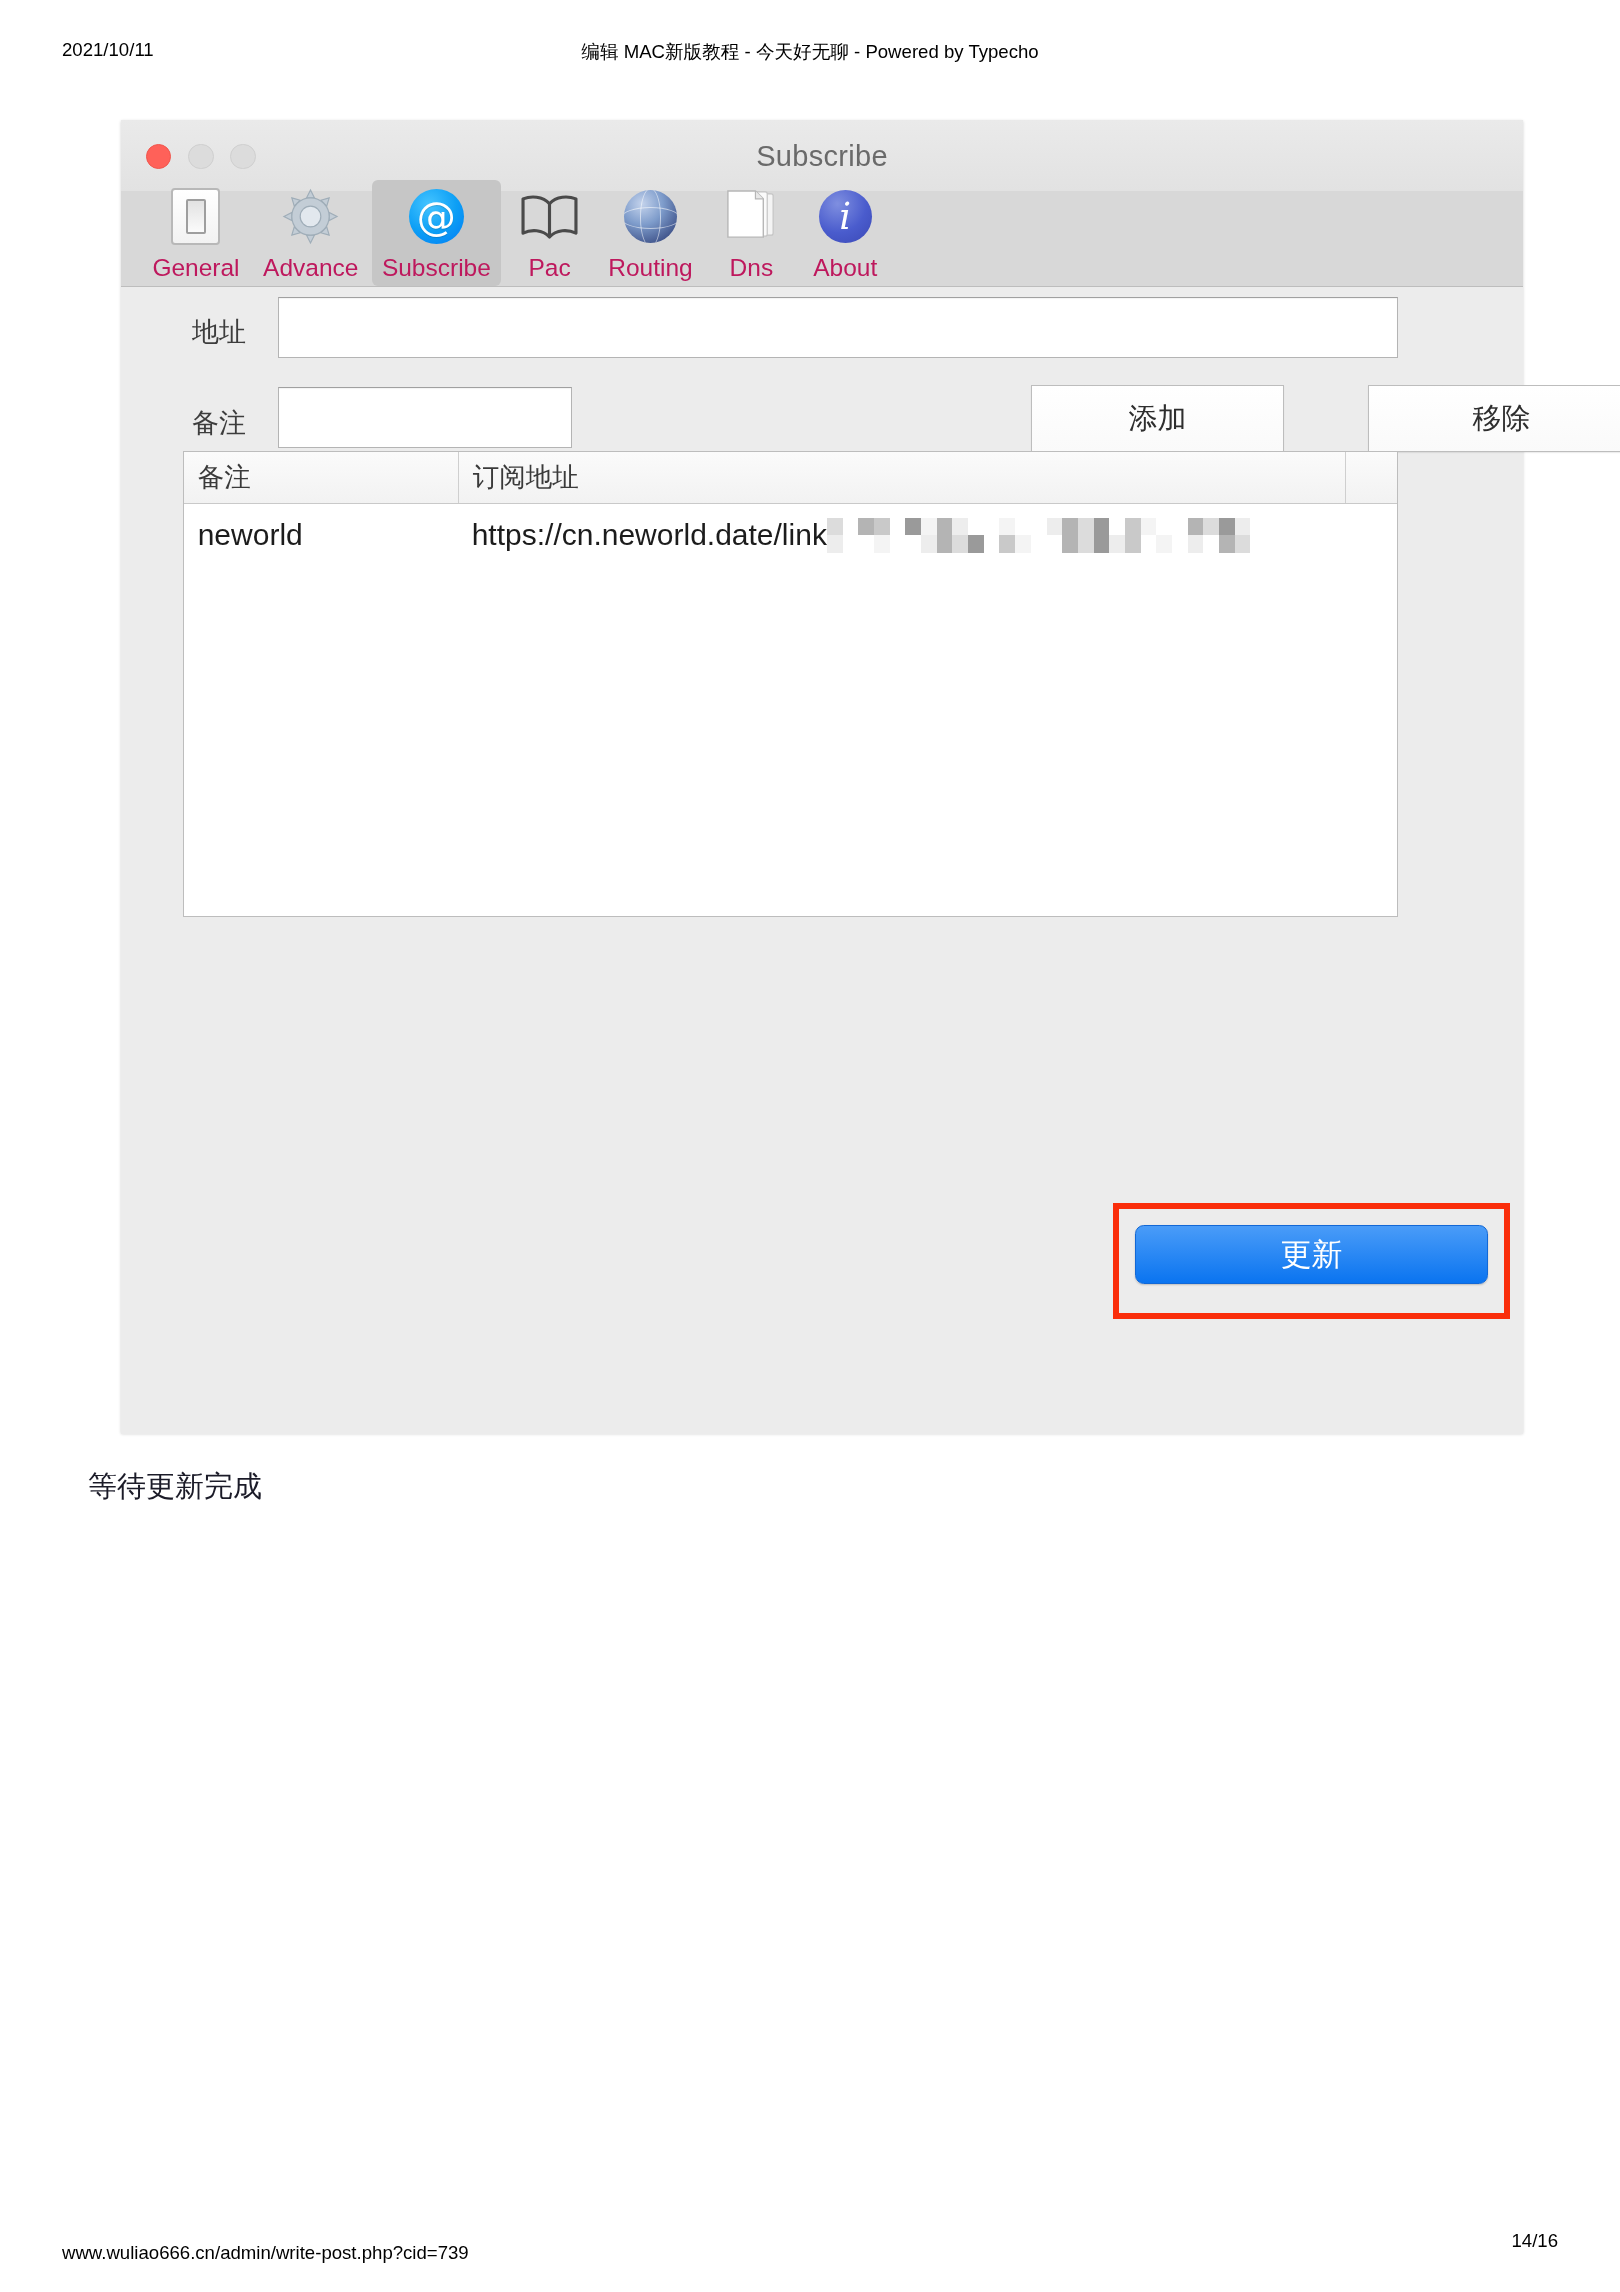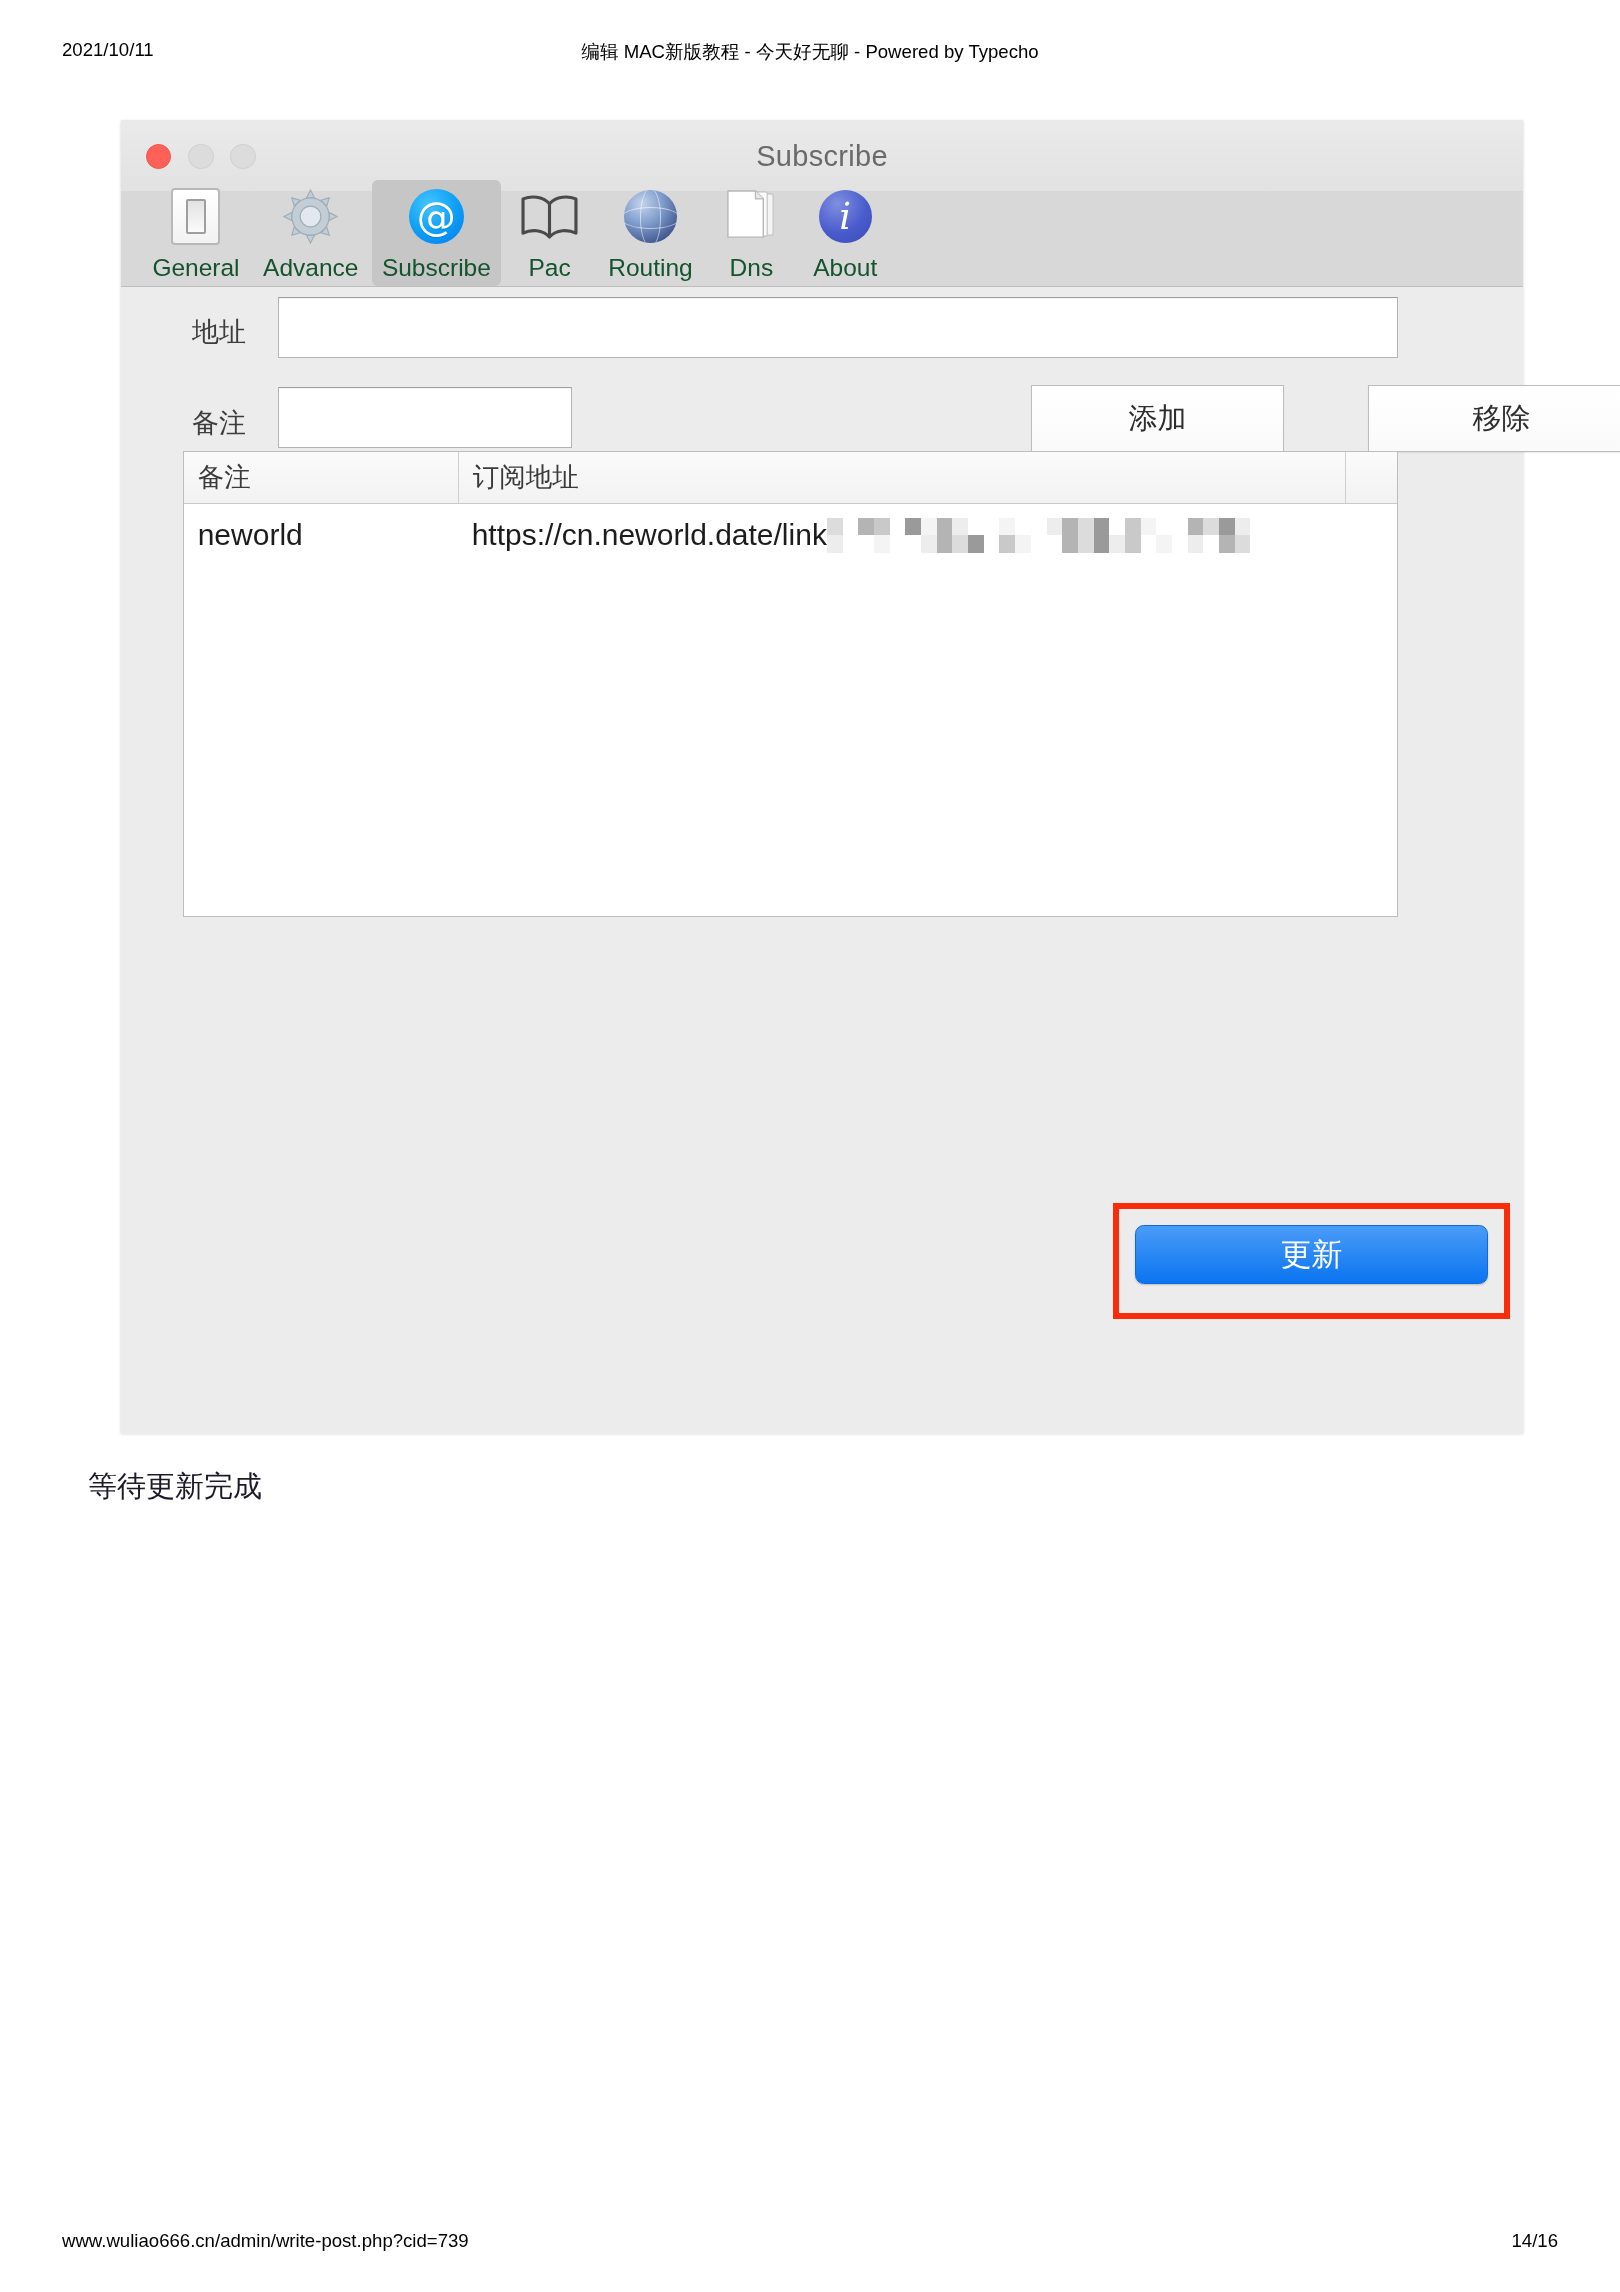--- a/index.html
+++ b/index.html
@@ -46,21 +46,21 @@
     top: 2230px;
     left: 0;
     width: 1620px;
     height: 29px;
     font-size: 18.6px;
     color: #000;
   }
   .page-footer .pf-url {
     position: absolute;
     left: 62px;
-    top: 0;
+    top: 12px;
     white-space: nowrap;
   }
   .page-footer .pf-page {
     position: absolute;
     right: 62px;
     top: 0;
     white-space: nowrap;
   }
 
   
@@ -146,21 +146,21 @@
   .tb-icon {
     width: 61px;
     height: 61px;
     display: flex;
     align-items: center;
     justify-content: center;
     margin-bottom: 5.9px;
   }
   .tb-label {
     font-size: 24.5px;
-    color: #14532d;
+    color: #be185d;
     white-space: nowrap;
     line-height: 29px;
   }
 
   
   .ic-switch {
     width: 49px; height: 57px;
     background: linear-gradient(#ffffff, #f2f2f2);
     border: 2px solid #b8b8b8;
     border-radius: 3.9px;

